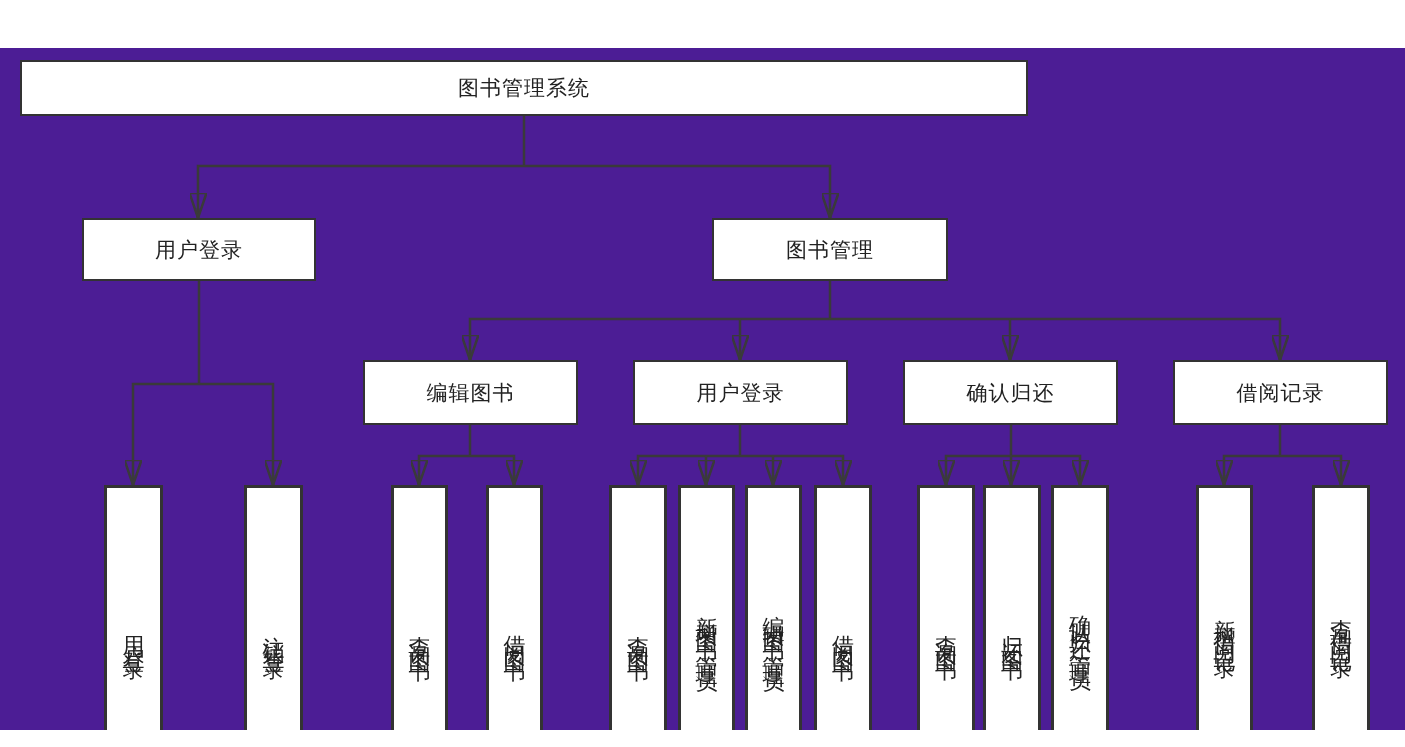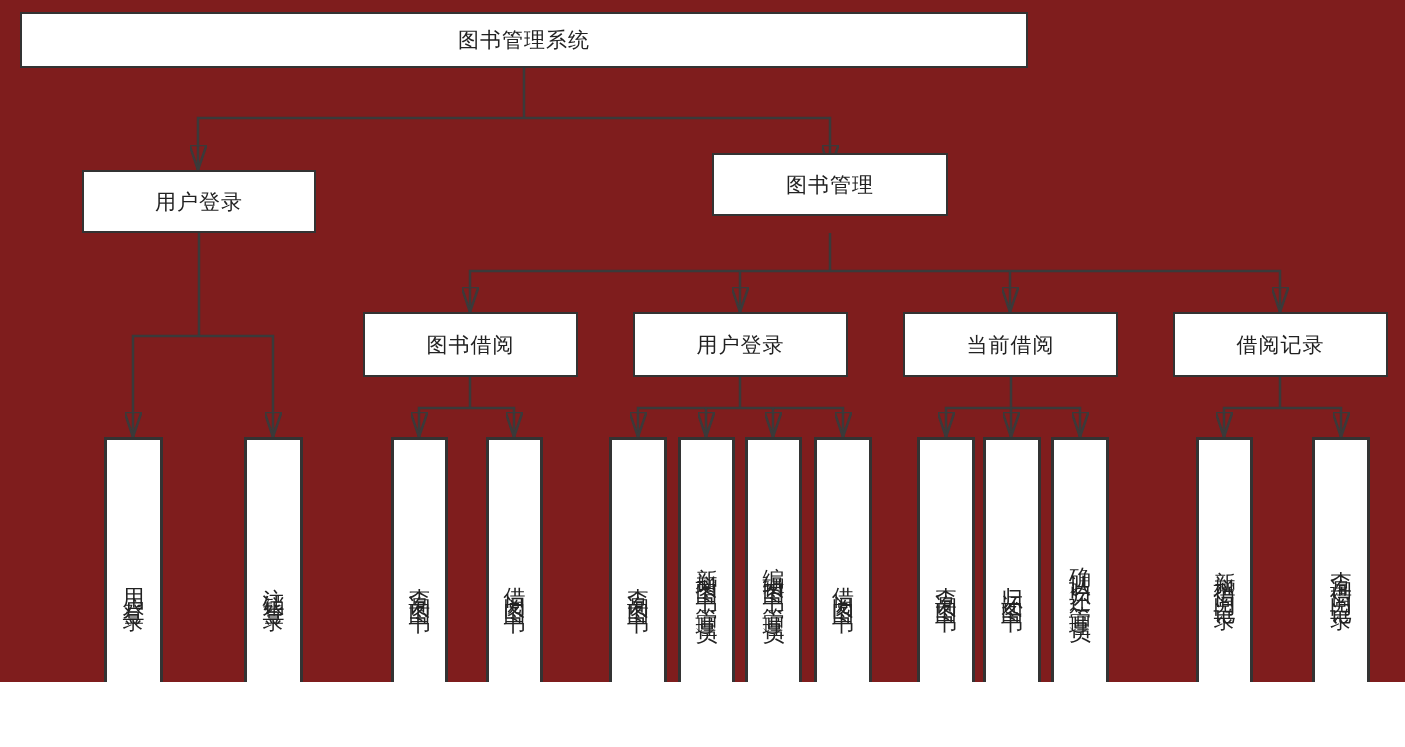--- a/index.html
+++ b/index.html
@@ -1,22 +1,23 @@
 <!DOCTYPE html>
 <html><head>
 <meta charset="utf-8">
 <style>
   html, body { margin: 0; padding: 0; background: #ffffff; }
   .stage {
     position: relative;
     width: 1405px;
     height: 682px;
-    background: #7f1d1d;
+    background: #4c1d95;
     font-family: "Liberation Sans", "DejaVu Sans", sans-serif;
     overflow: hidden;
+    margin-top: 48px;
   }
   .stage svg.connectors {
     position: absolute;
     left: 0; top: 0;
     width: 1405px; height: 747px;
   }
   .connectors path {
     stroke: #3a3a3a;
     stroke-width: 2.5;
     fill: none;
@@ -128,32 +129,32 @@
     </g>
   </svg>
 
   <div class="node hbox root" style="left:20px; top:12px; width:1008px; height:56px;">
     <span>图书管理系统</span>
   </div>
 
   <div class="node hbox" style="left:82px; top:170px; width:234px; height:63px;">
     <span>用户登录</span>
   </div>
-  <div class="node hbox" style="left:712px; top:153px; width:236px; height:63px;">
+  <div class="node hbox" style="left:712px; top:170px; width:236px; height:63px;">
     <span>图书管理</span>
   </div>
 
   <div class="node hbox" style="left:363px; top:312px; width:215px; height:65px;">
-    <span>图书借阅</span>
+    <span>编辑图书</span>
   </div>
   <div class="node hbox" style="left:633px; top:312px; width:215px; height:65px;">
     <span>用户登录</span>
   </div>
   <div class="node hbox" style="left:903px; top:312px; width:215px; height:65px;">
-    <span>当前借阅</span>
+    <span>确认归还</span>
   </div>
   <div class="node hbox" style="left:1173px; top:312px; width:215px; height:65px;">
     <span>借阅记录</span>
   </div>
 
   <div class="node vbox" style="left:104px; top:437px; width:59px; height:298px;">
     <span>用户登录</span>
   </div>
   <div class="node vbox" style="left:244px; top:437px; width:59px; height:298px;">
     <span>注销登录</span>

